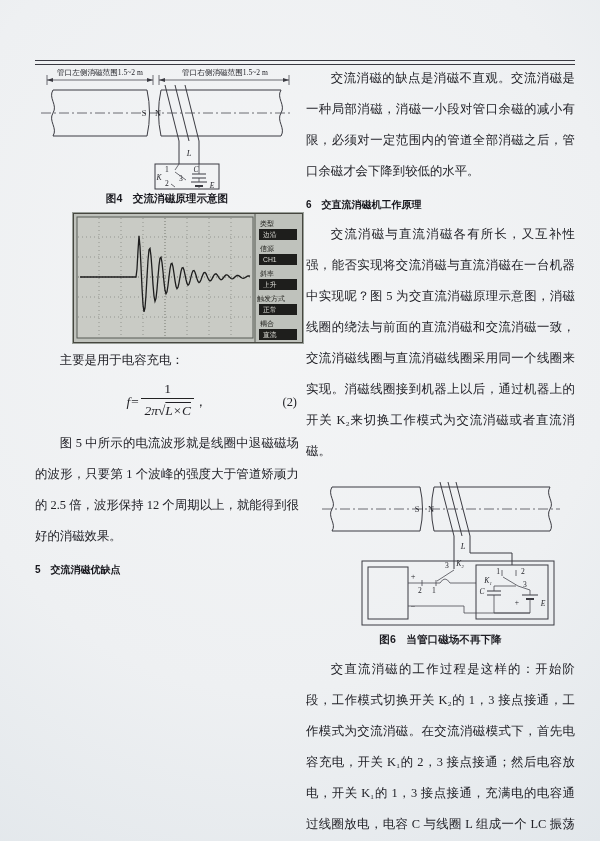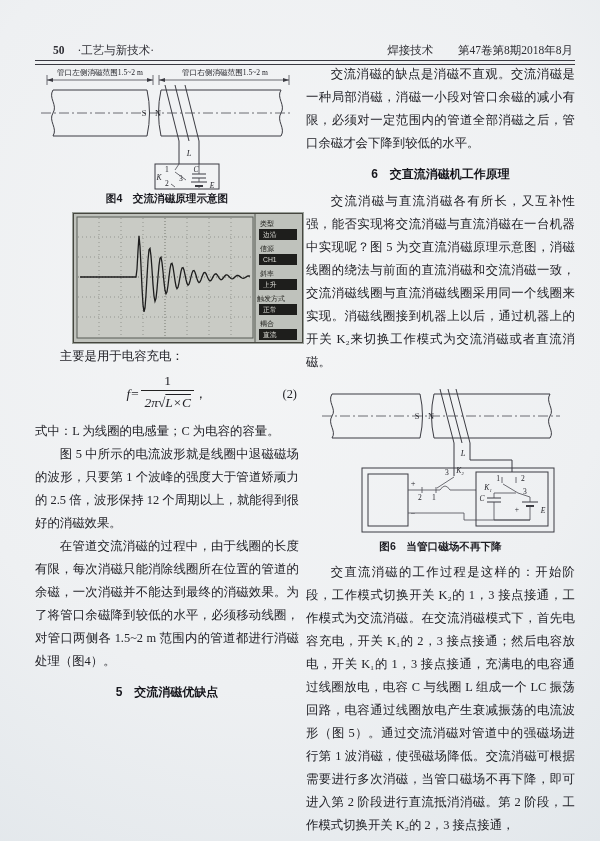--- a/index.html
+++ b/index.html
@@ -12,25 +12,25 @@
   .hdr-left{position:absolute;left:18px;top:0;}
   .hdr-left .pgnum{font-weight:bold;margin-right:10px;}
   .hdr-right{position:absolute;right:2px;top:0;}
   .hdr-right .journal{margin-right:22px;}
   .rule{position:absolute;top:60px;left:35px;right:25px;height:3px;
         border-top:1.6px solid #3a3a42;border-bottom:1px solid #3a3a42;}
   
   .col{position:absolute;top:66px;}
   .col-l{left:35px;width:264px;}
   .col-r{left:306px;top:63px;width:269px;}
-  .p{margin:0;text-indent:2em;font-size:12.4px;line-height:23px;text-align:justify;
+  .p{margin:0;text-indent:2em;font-size:12.4px;line-height:31px;text-align:justify;
      color:#222228;}
   .p.noind{text-indent:0;}
   .sec{margin:11px 0 7px;font-family:"Liberation Sans","DejaVu Sans",sans-serif;
-       font-weight:bold;font-size:12px;color:#16161c;text-align:center;}
+       font-weight:bold;font-size:10px;color:#16161c;}
   .caption{text-align:center;font-family:"Liberation Sans","DejaVu Sans",sans-serif;
            font-weight:bold;font-size:10.6px;color:#1c1c22;margin:2px 0 7px;}
   
   svg{display:block;}
   svg text{fill:#26262c;font-family:"Liberation Serif","DejaVu Serif",serif;}
   .t7{font-size:7.6px;}
   .t8{font-size:8.4px;}
   .it{font-style:italic;}
   .ln{stroke:#3b3b42;stroke-width:1;fill:none;}
   .thin{stroke:#4a4a52;stroke-width:0.8;fill:none;}
@@ -48,30 +48,20 @@
   .frac{display:inline-flex;flex-direction:column;align-items:center;line-height:1.25;}
   .frac .num{padding:0 3px;}
   .frac .den{border-top:1px solid #222;padding:4px 3px;font-style:italic;}
   .rad{text-decoration:overline;}
 </style>
 </head>
 <body>
 
 <div class="page">
 
-  <div class="hdr">
-    <div class="hdr-left">
-      <span class="pgnum">50</span>
-      <span>·工艺与新技术·</span>
-    </div>
-    <div class="hdr-right">
-      <span class="journal">焊接技术</span>
-      <span>第47卷第8期2018年8月</span>
-    </div>
-  </div>
   <div class="rule"></div>
 
   <div class="col col-l">
 
     <svg width="264" height="124" viewBox="0 0 264 124">
 
       <text class="t7" x="65" y="9" text-anchor="middle">管口左侧消磁范围1.5~2 m</text>
       <line class="thin" x1="12" y1="14" x2="118" y2="14"></line>
       <line class="thin" x1="12" y1="9" x2="12" y2="19"></line>
         <line class="thin" x1="118" y1="9" x2="118" y2="19"></line>
@@ -167,24 +157,22 @@
     <p class="p">主要是用于电容充电：</p>
     <div class="formula-row">
       <span class="f-lhs">f=</span>
       <span class="frac">
         <span class="num">1</span>
         <span class="den"><span>2π</span><span>√</span><span class="rad">L×C</span></span>
       </span>
       <span>，</span>
       <span class="eqno">(2)</span>
     </div>
-    <p class="p noind">式中：L 为线圈的电感量；C 为电容的容量。</p>
 
     <p class="p">图 5 中所示的电流波形就是线圈中退磁磁场的波形，只要第 1 个波峰的强度大于管道矫顽力的 2.5 倍，波形保持 12 个周期以上，就能得到很好的消磁效果。</p>
-    <p class="p">在管道交流消磁的过程中，由于线圈的长度有限，每次消磁只能消除线圈所在位置的管道的余磁，一次消磁并不能达到最终的消磁效果。为了将管口余磁降到较低的水平，必须移动线圈，对管口两侧各 1.5~2 m 范围内的管道都进行消磁处理（图4）。</p>
     <h3 class="sec">5　交流消磁优缺点</h3>
 
   </div>
 
   <div class="col col-r">
     <p class="p">交流消磁的缺点是消磁不直观。交流消磁是一种局部消磁，消磁一小段对管口余磁的减小有限，必须对一定范围内的管道全部消磁之后，管口余磁才会下降到较低的水平。</p>
     <h3 class="sec">6　交直流消磁机工作原理</h3>
     <p class="p">交流消磁与直流消磁各有所长，又互补性强，能否实现将交流消磁与直流消磁在一台机器中实现呢？图 5 为交直流消磁原理示意图，消磁线圈的绕法与前面的直流消磁和交流消磁一致，交流消磁线圈与直流消磁线圈采用同一个线圈来实现。消磁线圈接到机器上以后，通过机器上的开关 K₂来切换工作模式为交流消磁或者直流消磁。</p>
 
     <svg width="250" height="158" viewBox="0 0 250 158" style="margin:6px 0 0 10px">

